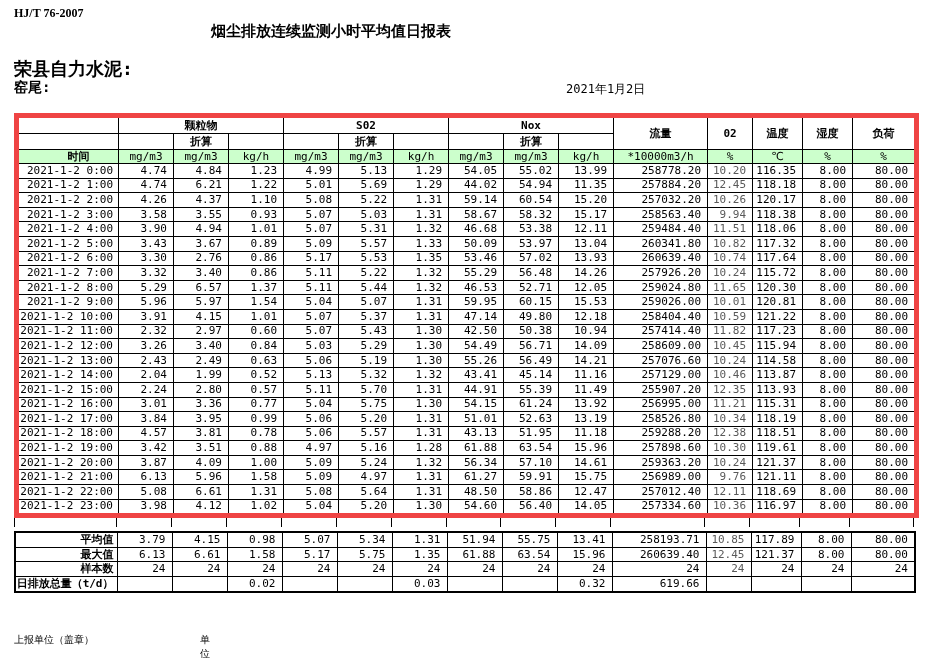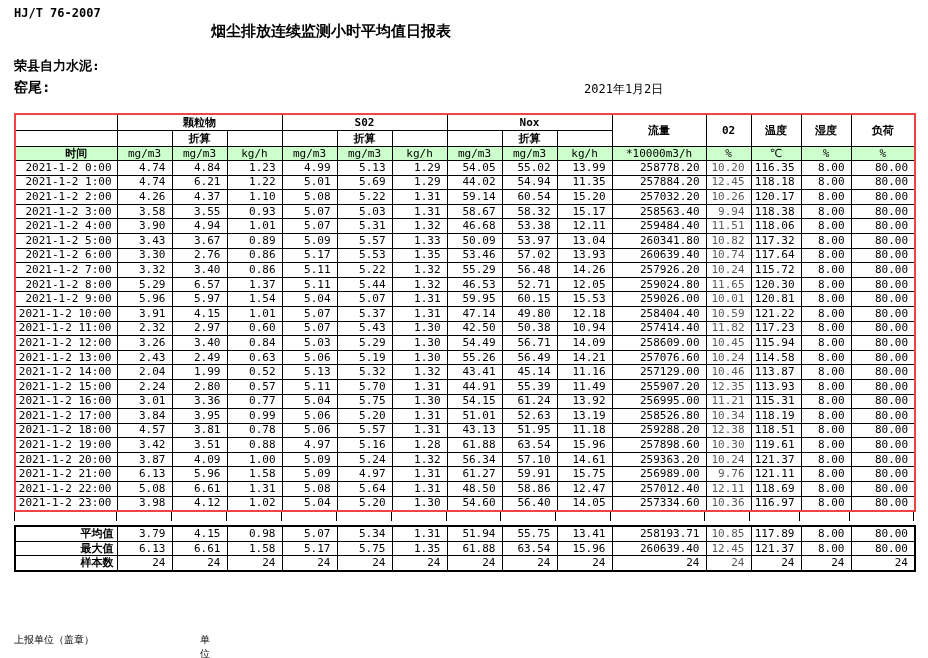--- a/index.html
+++ b/index.html
@@ -1,25 +1,25 @@
 <!DOCTYPE html>
 <html style="--green: #ccffcc;"><head>
 <meta charset="utf-8">
 <style>
   html,body{margin:0;padding:0;background:#fff;}
   .page{position:relative;width:928px;height:658px;background:#ffffff;overflow:hidden;
         font-family:"DejaVu Sans Mono","DejaVu Sans","Liberation Sans",sans-serif;color:#000;}
-  .doc-code{position:absolute;left:14px;top:6px;font-size:12px;font-weight:bold;}
+  .doc-code{position:absolute;left:14px;top:6px;font-size:12px;font-weight:bold;font-family:Liberation Serif, serif;}
   .title{position:absolute;left:0;top:22px;width:662px;text-align:center;font-size:15px;font-weight:bold;}
-  .company{position:absolute;left:14px;top:57px;font-size:13px;font-weight:bold;}
+  .company{position:absolute;left:14px;top:57px;font-size:18px;font-weight:bold;}
   .site{position:absolute;left:14px;top:79px;font-size:14px;font-weight:bold;}
-  .date{position:absolute;left:584px;top:81px;font-size:12px;}
+  .date{position:absolute;left:566px;top:81px;font-size:12px;}
   .tablewrap{position:absolute;left:14px;top:113px;width:900px;}
   table{border-collapse:collapse;table-layout:fixed;width:900px;}
-  table.main{border:2px solid #ef4444;}
+  table.main{border:5px solid #ef4444;}
   table.summary{border:2px solid #000;margin-top:4px;padding-left:14px;}
   td{border:1px solid #000;font-size:11px;line-height:12px;height:13.6px;
      padding:0;overflow:hidden;white-space:nowrap;vertical-align:middle;}
   thead td{text-align:center;}
   thead tr.hrow td{height:15px;font-weight:bold;}
   tr.units-row td{height:13px;background:var(--green,#ccffcc);}
   tr.units-row td.time-h{font-weight:bold;padding-left:20px;}
   td.time{text-align:right;padding-right:5px;}
   td.num{text-align:right;padding-right:6px;}
   td.o2{color:#595959;}
@@ -601,20 +601,39 @@
             <td class="num">24</td>
             <td class="num">24</td>
             <td class="num">24</td>
             <td class="num">24</td>
             <td class="num">24</td>
             <td class="num o2">24</td>
             <td class="num">24</td>
             <td class="num">24</td>
             <td class="num">24</td>
           </tr>
+          <tr>
+            <td class="lbl">
+              <span>日排放总量（t/d）</span>
+            </td>
+            <td class="num"></td>
+            <td class="num"></td>
+            <td class="num">0.02</td>
+            <td class="num"></td>
+            <td class="num"></td>
+            <td class="num">0.03</td>
+            <td class="num"></td>
+            <td class="num"></td>
+            <td class="num">0.32</td>
+            <td class="num">619.66</td>
+            <td class="num o2"></td>
+            <td class="num"></td>
+            <td class="num"></td>
+            <td class="num"></td>
+          </tr>
         </tbody>
     </table>
   </div>
 
   <div class="footer-row">
     <span>上报单位（盖章）</span>
     <span class="unit">单位</span>
   </div>
 </div>
 

